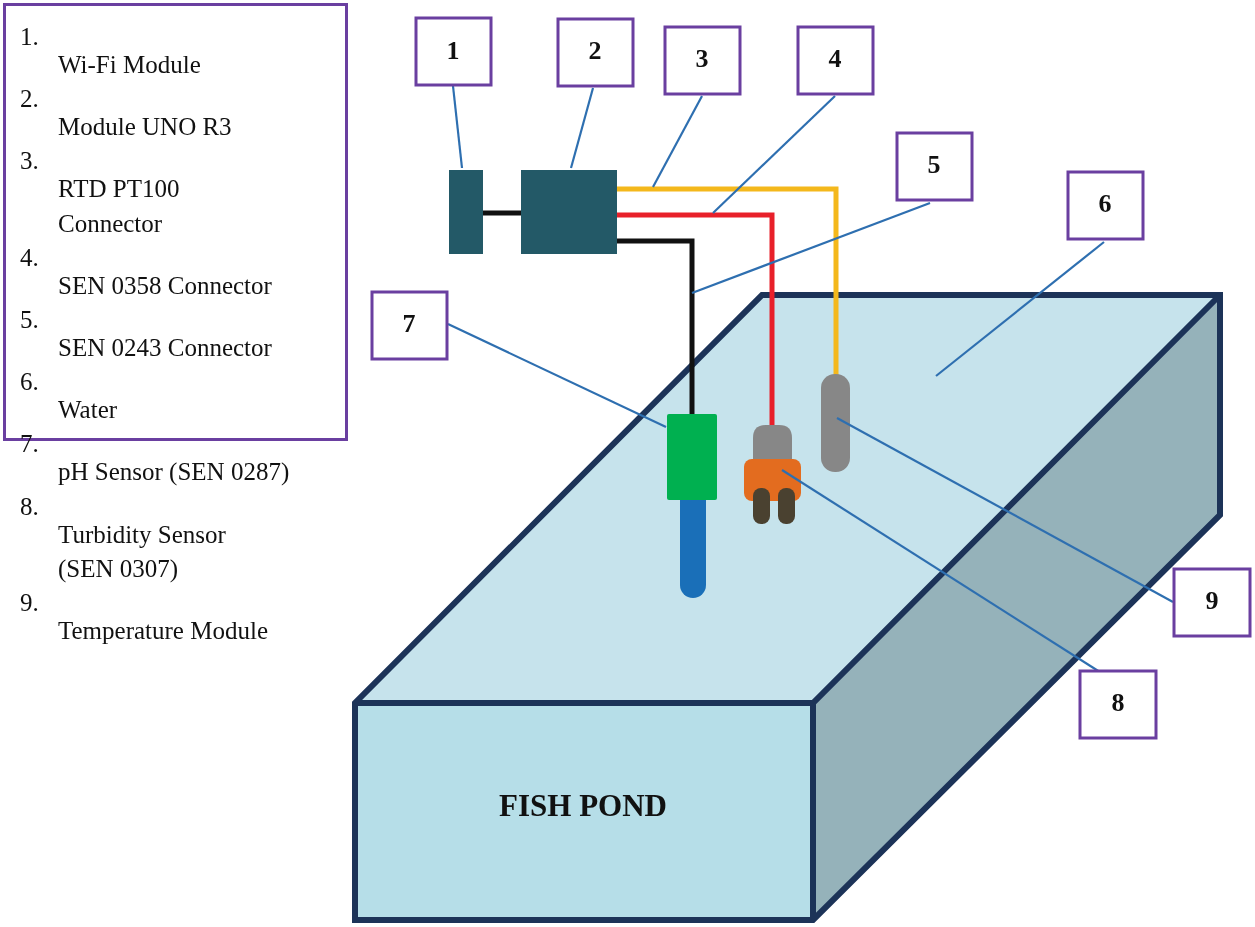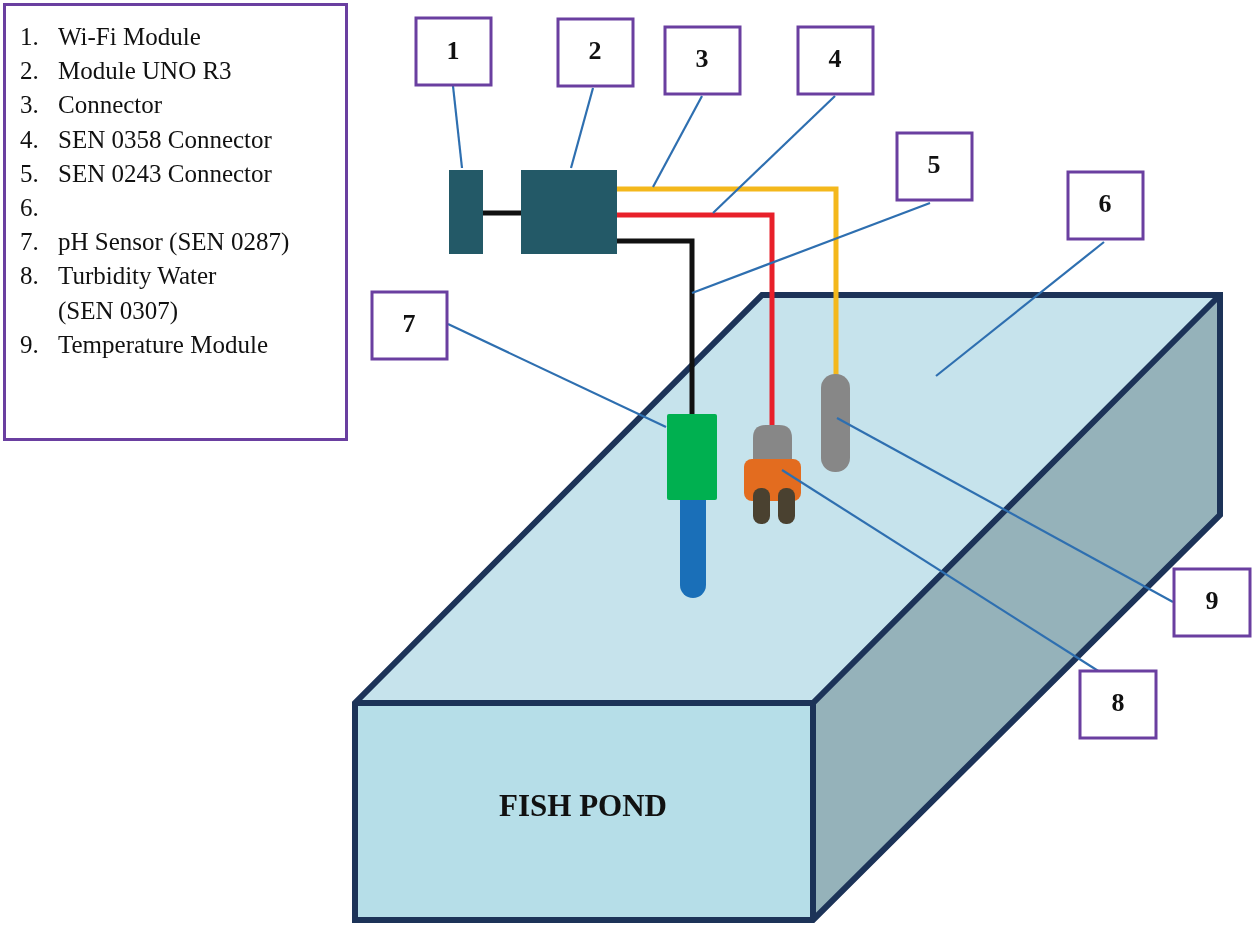--- a/index.html
+++ b/index.html
@@ -5,21 +5,21 @@
     html, body { margin: 0; padding: 0; background: #ffffff; }
     body { width: 1255px; height: 927px; position: relative; overflow: hidden; font-family: "Liberation Serif", serif; }
     #diagram { position: absolute; left: 0; top: 0; }
     .legend {
       position: absolute; left: 3px; top: 3px; width: 345px; height: 438px;
       border: 3px solid #6a3fa0; box-sizing: border-box; background: #fff;
       padding: 14px 0 0 14px;
     }
     .legend-item { display: flex; font-size: 25px; line-height: 34.2px; color: #111; }
     .legend-num { width: 38px; flex: 0 0 38px; }
-    .legend-text { flex: 1; padding-right: 6px; }
+    .legend-text { flex: 1; padding-right: 6px; margin-top: 28px; }
     .callout-text { font-family: "Liberation Serif", serif; font-weight: bold; font-size: 26px; fill: #111; }
     .pond-title { font-family: "Liberation Serif", serif; font-weight: bold; font-size: 31px; fill: #111; }
   </style>
 </head>
 <body>
 
 <svg id="diagram" width="1255" height="927" viewBox="0 0 1255 927" xmlns="http://www.w3.org/2000/svg">
 
   <g>
     <polygon points="762,295 1220,295 813,703 355,703" fill="#c6e3ec"></polygon>
@@ -116,48 +116,52 @@
     </div>
     <div class="legend-item">
       <span class="legend-num">2.</span>
       <span class="legend-text">
         <div>Module UNO R3</div>
       </span>
     </div>
     <div class="legend-item">
       <span class="legend-num">3.</span>
       <span class="legend-text">
+        <div>RTD PT100</div>
         <div>Connector</div>
       </span>
     </div>
     <div class="legend-item">
       <span class="legend-num">4.</span>
       <span class="legend-text">
         <div>SEN 0358 Connector</div>
       </span>
     </div>
     <div class="legend-item">
       <span class="legend-num">5.</span>
       <span class="legend-text">
         <div>SEN 0243 Connector</div>
       </span>
     </div>
     <div class="legend-item">
       <span class="legend-num">6.</span>
+      <span class="legend-text">
+        <div>Water</div>
+      </span>
     </div>
     <div class="legend-item">
       <span class="legend-num">7.</span>
       <span class="legend-text">
         <div>pH Sensor (SEN 0287)</div>
       </span>
     </div>
     <div class="legend-item">
       <span class="legend-num">8.</span>
       <span class="legend-text">
-        <div>Turbidity Water</div>
+        <div>Turbidity Sensor</div>
         <div>(SEN 0307)</div>
       </span>
     </div>
     <div class="legend-item">
       <span class="legend-num">9.</span>
       <span class="legend-text">
         <div>Temperature Module</div>
       </span>
     </div>
   </div>

